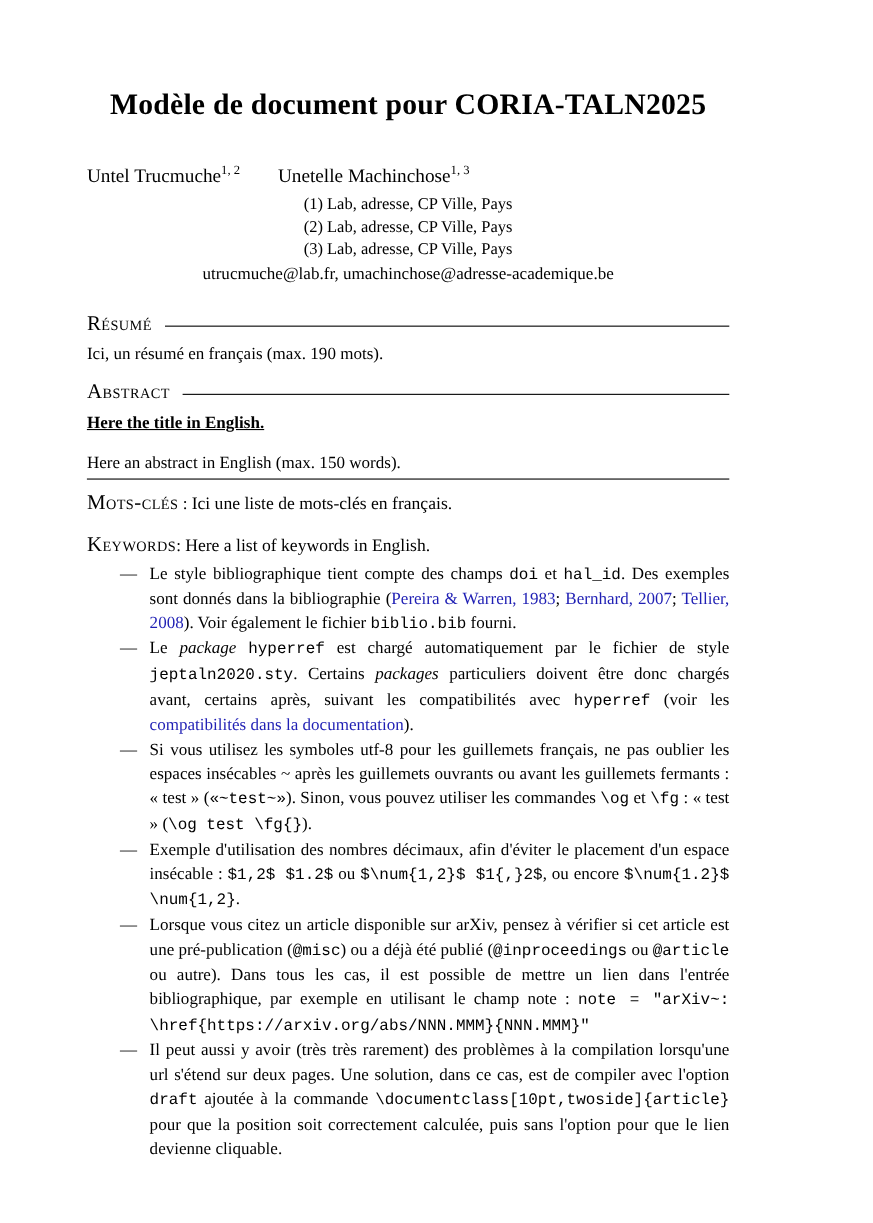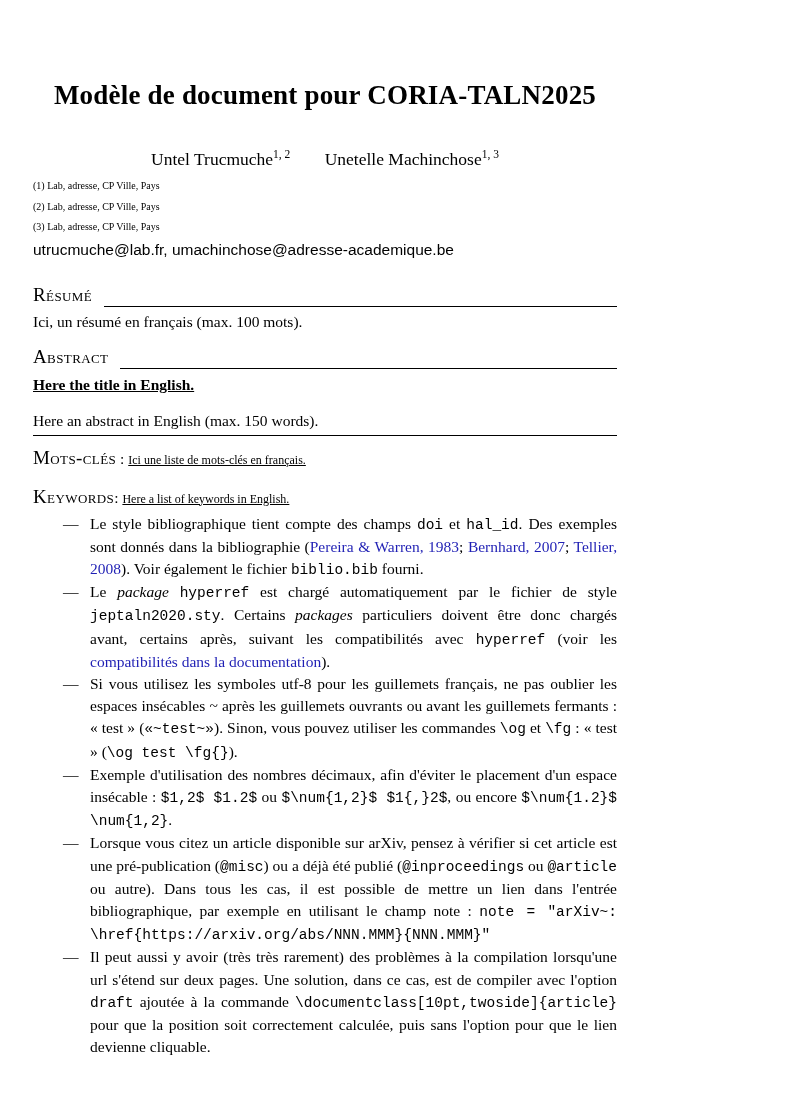--- a/index.html
+++ b/index.html
@@ -3,57 +3,57 @@
 <meta charset="utf-8">
 <style>
   * { margin:0; padding:0; box-sizing:border-box; }
   :root { --link-color:#1f1fb4; --rule-color:#000; }
   html, body { background:#ffffff; }
   body {
     width:794px; height:1112px; overflow:hidden;
     font-family:"Liberation Serif", serif;
     color:#000; font-size:15.5px;
   }
-  .page { width:650px; height:1112px; padding:0 33px; }
+  .page { width:650px; height:1112px; padding:0 33px;margin-left:46px; }
 
   .title {
     padding-top:80px;
     font-size:27px; font-weight:bold; text-align:center;
     letter-spacing:0.2px;
   }
 
-  .authors { margin-top:38px; text-align:center; font-size:17.5px; }
+  .authors { margin-top:38px; font-size:17.5px; }
   .author + .author { margin-left:30px; }
   .authors sup { font-size:11.5px; vertical-align:super; line-height:0; }
 
-  .affiliations { margin-top:6px; font-size:10px; line-height:20.5px; }
+  .affiliations { margin-top:6px; text-align:center; font-size:15px; line-height:20.5px; }
   .emails {
-    margin-top:3px; 
-    font-family:Liberation Sans, sans-serif; font-size:15.5px;
+    margin-top:3px; text-align:center;
+    font-family:Liberation Serif, serif; font-size:15.5px;
   }
 
-  .sec-row { display:flex; align-items:flex-end; }
+  .sec-row { display:flex; align-items:center; }
   .sec-row.resume { margin-top:24px; }
   .sec-row.abstract { margin-top:12px; }
   .sc-label {
     font-variant:small-caps; font-size:19px; letter-spacing:0.4px;
     white-space:nowrap; line-height:24px;
   }
   .sec-rule { flex:1; border-top:1.5px solid var(--rule-color); margin-left:12px; margin-top:3px; }
   .full-rule { border-top:1.5px solid var(--rule-color); margin-top:3px; }
 
   .body-line { margin-top:4px; line-height:22px; }
   .abs-title { margin-top:5px; font-weight:bold; line-height:22px;text-decoration:underline; }
   .abs-body  { margin-top:14px; line-height:22px; }
 
   .kw-line { line-height:24px; }
   .kw-line.fr { margin-top:10px; }
   .kw-line.en { margin-top:13px; }
   .kw-sep { font-size:15.5px; }
-  .kw-body { font-size:12px;text-decoration:underline; }
+  .kw-body { font-size:16px; }
 
   .notes-heading { margin-top:122px; font-weight:bold; font-size:15.5px; line-height:22px; }
   .notes-list { margin-top:2px; }
   .note-item { display:flex; padding-left:30px; }
   .note-dash { width:27px; flex:none; line-height:22.2px; }
   .note-text {
     flex:1; text-align:justify; line-height:22.2px;
     hyphens:auto; -webkit-hyphens:auto;
   }
 
@@ -79,21 +79,21 @@
     <div>(2) Lab, adresse, CP Ville, Pays</div>
     <div>(3) Lab, adresse, CP Ville, Pays</div>
   </div>
 
   <div class="emails">utrucmuche@lab.fr, umachinchose@adresse-academique.be</div>
 
   <div class="sec-row resume">
     <span class="sc-label">Résumé</span>
     <span class="sec-rule"></span>
   </div>
-  <p class="body-line">Ici, un résumé en français (max. 100 mots).</p>
+  <p class="body-line">Ici, un résumé en français (max. 190 mots).</p>
 
   <div class="sec-row abstract">
     <span class="sc-label">Abstract</span>
     <span class="sec-rule"></span>
   </div>
   <p class="abs-title">Here the title in English.</p>
   <p class="abs-body">Here an abstract in English (max. 150 words).</p>
   <div class="full-rule"></div>
 
   <p class="kw-line fr">

